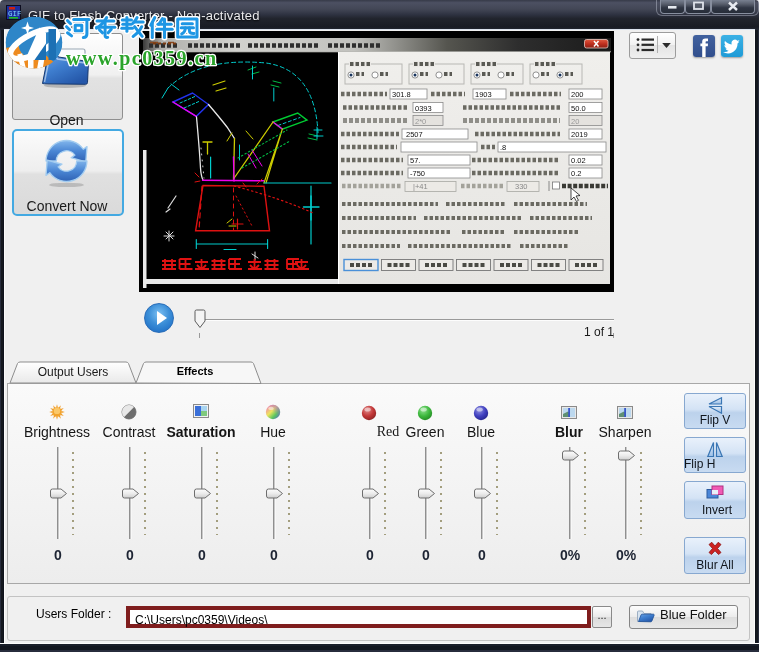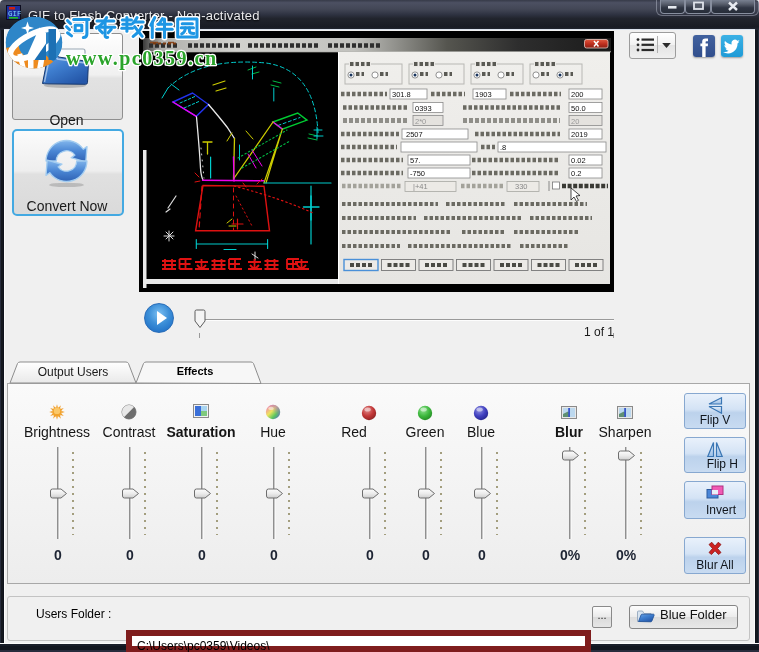--- a/index.html
+++ b/index.html
@@ -33,21 +33,21 @@
 #ttrack{left:197px;top:319px;width:417px;height:1px;background:#9a9a9a;border-bottom:1px solid #fdfdfd;}
 #tthumb{left:194px;top:309px;}
 #tick1{left:199px;top:333px;width:1px;height:5px;background:#9a9a9a;}
 #tick2{left:613px;top:333px;width:1px;height:5px;background:#9a9a9a;}
 #oneof{left:500px;top:292px;width:114px;text-align:right;font-size:12px;color:#1a1a1a;margin-top:33px;}
 
 #panel{left:7px;top:383px;width:743px;height:201px;background:linear-gradient(#fafafa,#ededed);border:1px solid #a8a8a8;box-sizing:border-box;}
 
 #obox{left:7px;top:596px;width:743px;height:45px;border:1px solid #c3c3c3;border-radius:3px;box-sizing:border-box;}
 #olabel{left:36px;top:607px;font-size:12px;color:#000;}
-#oinput{left:126px;top:606px;width:465px;height:22px;background:#fff;border:6px solid #7f1d1d;box-sizing:border-box;font-size:12px;color:#000;line-height:20px;padding-left:5px;margin-top:24px;}
+#oinput{left:126px;top:606px;width:465px;height:22px;background:#fff;border:4px solid #7f1d1d;box-sizing:border-box;font-size:12px;color:#000;line-height:20px;padding-left:5px;}
 #odots{left:592px;top:606px;width:20px;height:22px;border:1px solid #8a8a8a;border-radius:2px;box-sizing:border-box;background:linear-gradient(#fdfdfd,#e9e9e9 50%,#dadada 50%,#e6e6e6);text-align:center;font-size:11px;line-height:16px;color:#222;}
 #ofbtn{left:629px;top:605px;width:109px;height:24px;border:1px solid #858585;border-radius:3px;box-sizing:border-box;background:linear-gradient(#fcfcfc,#ececec 48%,#dddddd 52%,#e8e8e8);}
 #oftext{left:660px;top:607px;font-size:13px;color:#111;}
 .elabel{font-size:14px;color:#151515;text-align:center;}
 .etrack{width:3px;background:linear-gradient(90deg,#8f8f8f 0 1px,#c9c9c9 1px 2px,#f8f8f8 2px 3px);}
 .eticks{width:2px;background:repeating-linear-gradient(180deg,#a39e7e 0 2px,rgba(0,0,0,0) 2px 6.83px);}
 .evalue{font-size:14px;font-weight:bold;color:#1d2433;text-align:center;}
 
 .bluebtn{left:684px;width:62px;border:1px solid #87a8d0;border-radius:3px;box-sizing:border-box;background:linear-gradient(#e9f1fb,#d4e3f5 45%,#bcd2ec 55%,#c8dbf1);text-align:center;}
 </style></head>
@@ -432,21 +432,21 @@
     <path d="M1.5 3 Q1.5 1 3.5 1 L12 1 L17.5 5.5 L12 10 L3.5 10 Q1.5 10 1.5 8 Z" fill="url(#thg)" stroke="#6e6e6e" stroke-width="1"></path>
     <defs>
       <linearGradient id="thg" x1="0" y1="0" x2="0" y2="1">
         <stop offset="0" stop-color="#fdfdfd"></stop>
         <stop offset="0.5" stop-color="#ececec"></stop>
         <stop offset="1" stop-color="#cfcfcf"></stop>
       </linearGradient>
     </defs>
   </svg>
 <div class="abs evalue" style="left:244px;top:547px;width:60px;">0</div>
-<div class="abs" style="left:314px;top:424px;width:80px;">
+<div class="abs" style="left:348px;top:424px;width:80px;font-family:Liberation Serif, serif;">
     <div class="elabel">Red</div>
   </div>
 <div class="abs etrack" style="left:369px;top:447px;height:92px;"></div>
 <div class="abs eticks" style="left:384px;top:452px;height:83px;"></div>
 <svg class="abs" style="left:361px;top:488px" width="19" height="11">
     <path d="M1.5 3 Q1.5 1 3.5 1 L12 1 L17.5 5.5 L12 10 L3.5 10 Q1.5 10 1.5 8 Z" fill="url(#thg)" stroke="#6e6e6e" stroke-width="1"></path>
     <defs>
       <linearGradient id="thg" x1="0" y1="0" x2="0" y2="1">
         <stop offset="0" stop-color="#fdfdfd"></stop>
         <stop offset="0.5" stop-color="#ececec"></stop>
@@ -614,23 +614,23 @@
     <defs>
 <linearGradient id="fvg" x1="0" y1="0" x2="0" y2="1">
         <stop offset="0" stop-color="#e5eef9"></stop>
         <stop offset="1" stop-color="#9cc0e8"></stop>
       </linearGradient>
 </defs>
   </svg>
 <div class="abs bluebtn" style="top:393px;height:36px;"></div>
 <div class="abs" style="left:684px;top:413px;width:62px;text-align:center;font-size:12px;color:#10151c;">Flip V</div>
 <div class="abs bluebtn" style="top:437px;height:36px;"></div>
-<div class="abs" style="left:684px;top:457px;width:54px;text-align:right;font-size:12px;color:#10151c;">Flip H</div>
+<div class="abs" style="left:684px;top:457px;width:54px;text-align:left;font-size:12px;color:#10151c;">Flip H</div>
 <div class="abs bluebtn" style="top:481px;height:38px;"></div>
-<div class="abs" style="left:684px;top:503px;width:74px;text-align:center;font-size:12px;color:#10151c;">Invert</div>
+<div class="abs" style="left:684px;top:503px;width:66px;text-align:center;font-size:12px;color:#10151c;">Invert</div>
 <div class="abs bluebtn" style="top:537px;height:37px;"></div>
 <div class="abs" style="left:684px;top:558px;width:62px;text-align:center;font-size:12px;color:#10151c;">Blur All</div>
 <svg class="abs" style="left:706px;top:397px" width="18" height="17" viewBox="0 0 18 17">
 <path d="M15.5 0.8 L15.5 7 L3 7 Z" fill="url(#fvg)" stroke="#3a76b4" stroke-width="1.2"></path>
 <path d="M15.5 16.2 L15.5 9.5 L3 9.5 Z" fill="url(#fvg)" stroke="#3a76b4" stroke-width="1.2" transform="translate(0,0)"></path>
   </svg>
 <svg class="abs" style="left:706px;top:441px" width="18" height="17" viewBox="0 0 18 17">
 <path d="M7.5 1.5 L7.5 15.5 L1.8 15.5 Z" fill="url(#fvg)" stroke="#3a76b4" stroke-width="1.2"></path>
 <path d="M10.5 1.5 L10.5 15.5 L16.2 15.5 Z" fill="url(#fvg)" stroke="#3a76b4" stroke-width="1.2"></path>
   </svg>

